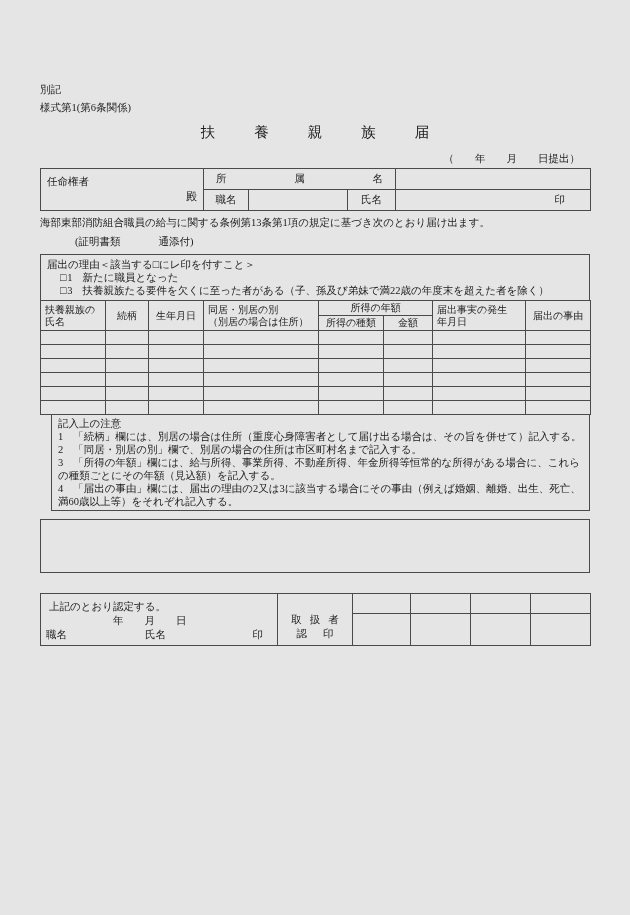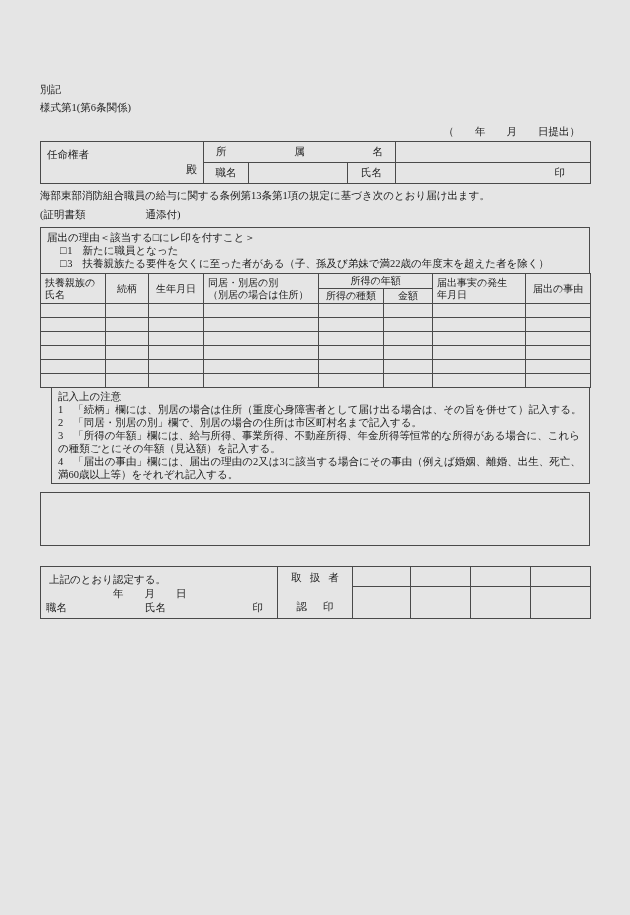--- a/index.html
+++ b/index.html
@@ -22,21 +22,21 @@
   .addressee td { height:21px; }
   .cell-authority { vertical-align:top; }
   .authority-inner { display:flex; flex-direction:column; justify-content:center; height:40px; padding:2px 6px 1px 6px; }
   .authority-honorific { text-align:right; font-size:11px; }
   .affiliation-inner { display:flex; justify-content:space-between; padding:0 12px; }
   .lbl-center { text-align:center; }
   .seal-cell { text-align:right; padding-right:25px; }
 
   
   .declaration { font-size:10.5px; line-height:13px; margin-top:5px; }
-  .attachment { font-size:10.5px; line-height:13px; margin-top:6px; display:flex; gap:60px; }
+  .attachment { font-size:10.5px; line-height:13px; margin-top:6px; display:flex; gap:38px;margin-left:35px; }
 
   
   .reason-box { border:1px solid #4a4a4a; margin-top:6px; padding:3px 6px 3px 6px; }
   .reason-heading { font-size:10.5px; line-height:13px; }
   .reason-item { font-size:10.5px; line-height:13px; padding-left:13px; }
   .reason-item .cb { margin-right:1px; }
   .reason-item .txt { margin-left:10px; }
 
   
   .dependents { margin-top:-1px; }
@@ -62,35 +62,36 @@
 
   
   .certify { margin-top:20px; }
   .certify td { padding:0; }
   .cert-main-inner { padding-top:3px; }
   .cert-line1 { font-size:10.5px; line-height:14px; padding-left:8px; }
   .cert-line2 { font-size:10.5px; line-height:13px; padding-left:72px; }
   .cert-line3 { font-size:10.5px; line-height:15px; display:flex; padding-right:14px; }
   .cert-line3 .job { width:104px; padding-left:5px; }
   .cert-line3 .name { flex:1; }
-  .cert-label-inner { display:flex; flex-direction:column; justify-content:space-between; height:50px; padding:3px 0 4px 0; text-align:center;font-family:Liberation Serif, serif; }
+  .cert-label-inner { display:flex; flex-direction:column; justify-content:flex-end; height:50px; padding:3px 0 4px 0; text-align:center;font-family:Liberation Serif, serif; }
   .handler { font-size:10.5px; letter-spacing:8px; margin-right:-8px; }
   .approval { font-size:10.5px; letter-spacing:16px; margin-right:-16px; }
   .stamp-top { height:20px; border-bottom:1px dotted #a9a9a9 !important; border-top:1px solid #4a4a4a; }
   .stamp-bottom { height:32px; }
 </style>
 </head>
 <body>
 
 <div class="page">
   <div class="content">
 
     <div class="margin-note">別記</div>
     <div class="form-number">様式第1(第6条関係)</div>
 
+    <div class="doc-title">扶養親族届</div>
     <div class="date-note">（　　年　　月　　日提出）</div>
 
     <table class="addressee">
       <colgroup>
           <col style="width:163px">
           <col style="width:45px">
           <col style="width:99px">
           <col style="width:48px">
           <col style="width:195px">
         </colgroup>

